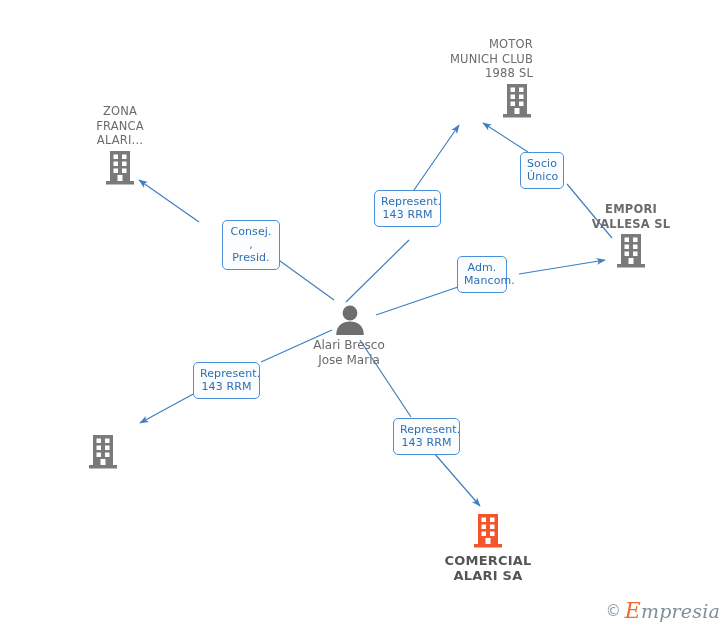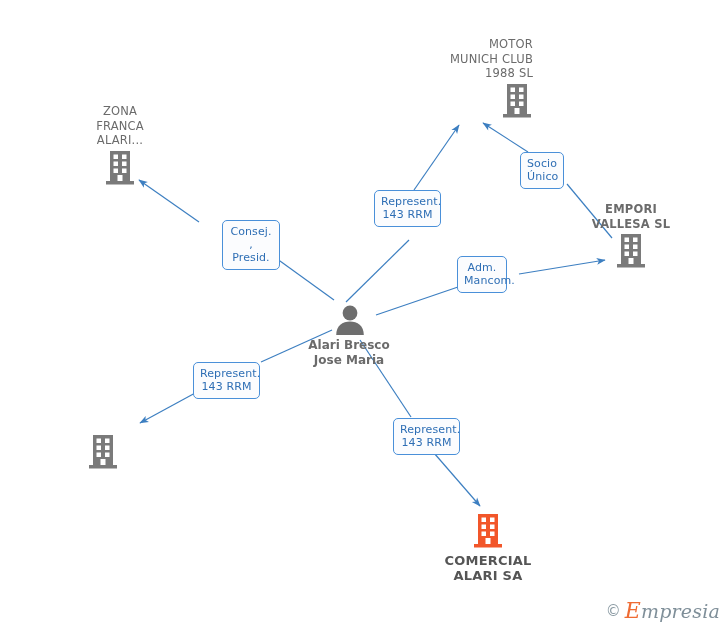--- a/index.html
+++ b/index.html
@@ -57,21 +57,20 @@
 
   .person-caption {
     position: absolute;
     width: 160px;
     margin-left: -80px;
     text-align: center;
     font-size: 12px;
     color: #6b6b6b;
     line-height: 15px;
     white-space: pre-line;
-    font-weight: bold;
   }
 
   
   .edge-label {
     position: absolute;
     box-sizing: border-box;
     background: #fbfcfe;
     border: 1px solid #4a90d9;
     border-radius: 5px;
     color: #2f6fb5;

